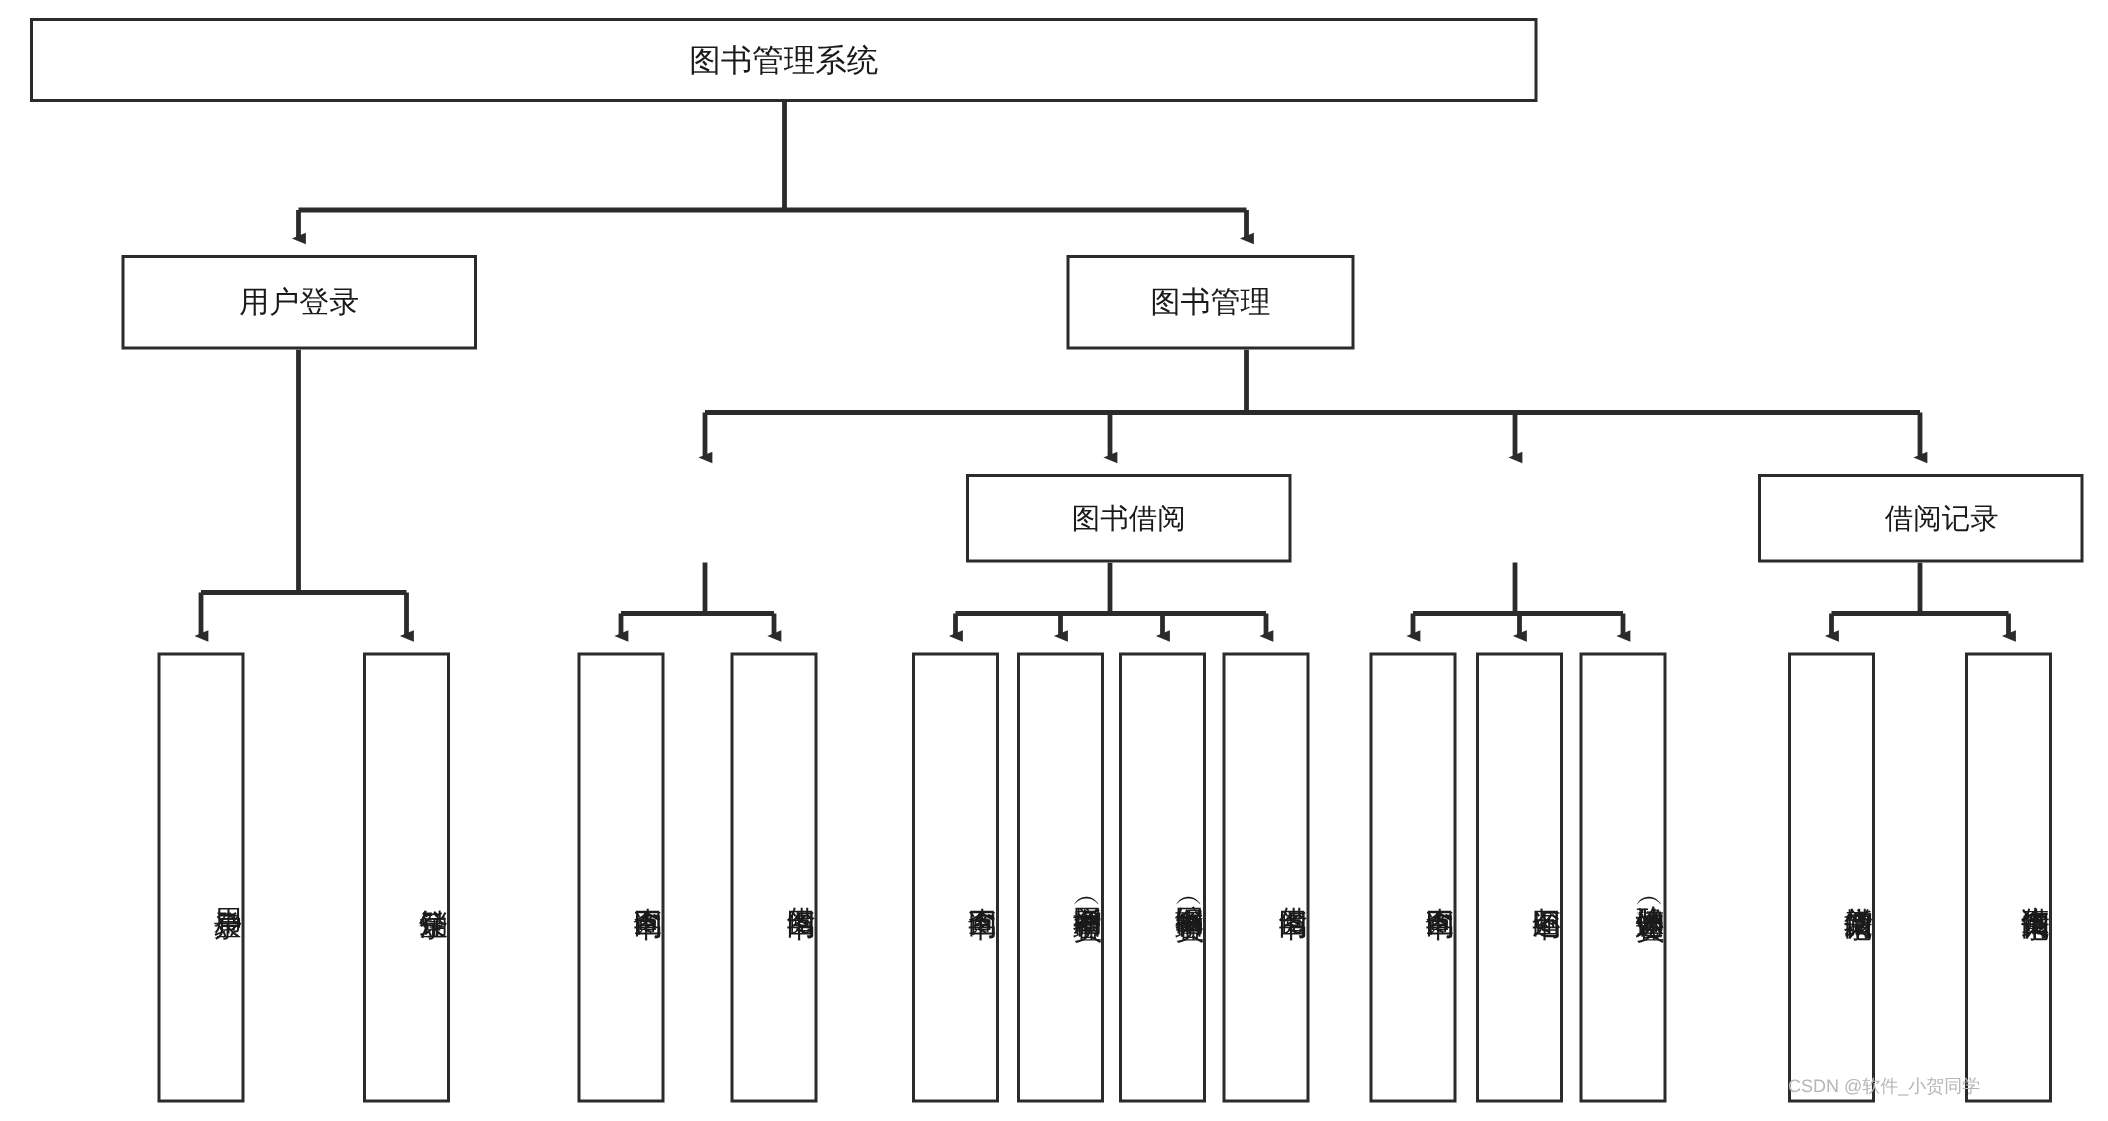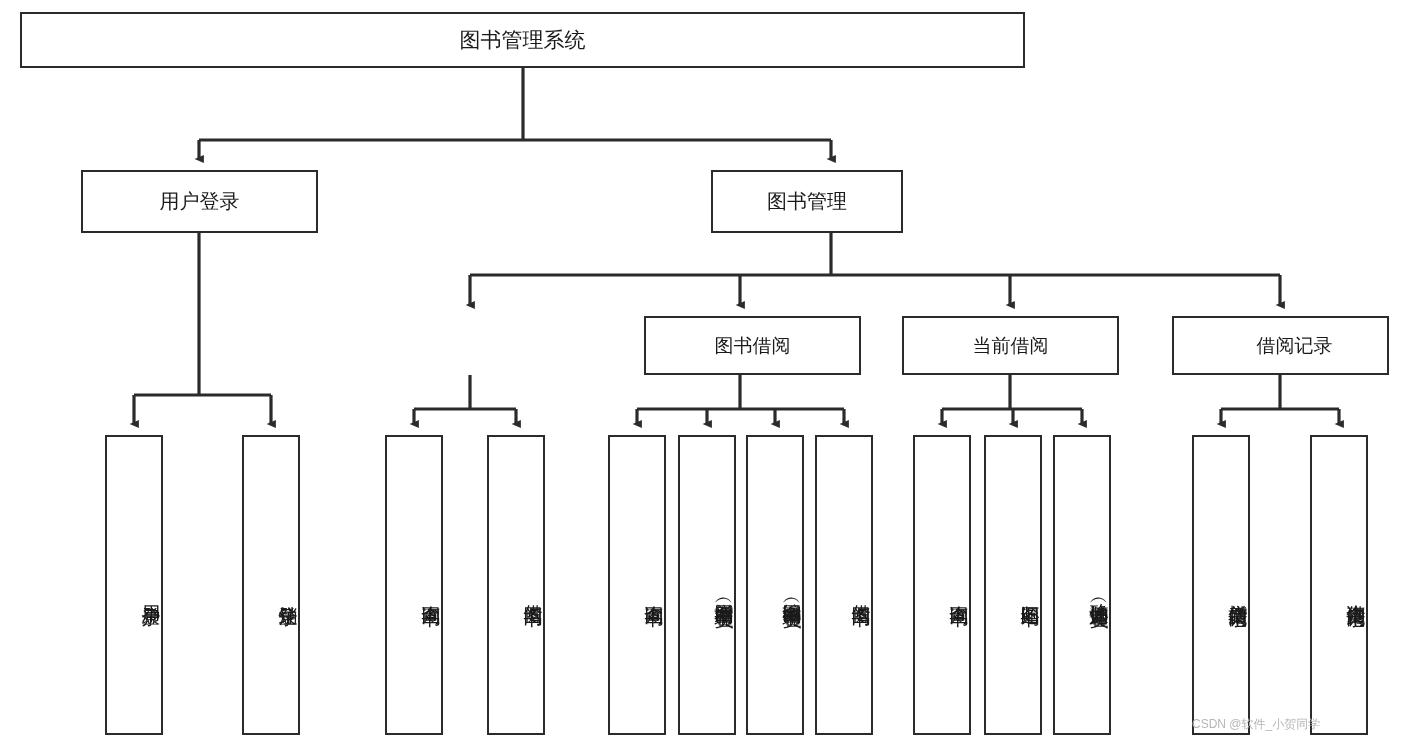--- a/index.html
+++ b/index.html
@@ -133,23 +133,20 @@
   <div class="node level2" style="left:81px; top:170px; width:237px; height:63px;">
     <span class="label">用户登录</span>
   </div>
   <div class="node level2" style="left:711px; top:170px; width:192px; height:63px;">
     <span class="label">图书管理</span>
   </div>
 
   <div class="node level3" style="left:632px; top:316px; width:217px; height:59px;margin-left:12px;">
     <span class="label">图书借阅</span>
   </div>
-  <div class="node level3" style="left:902px; top:316px; width:217px; height:59px;">
-    <span class="label">当前借阅</span>
-  </div>
   <div class="node level3" style="left:1172px; top:316px; width:217px; height:59px;padding-left:28px;">
     <span class="label">借阅记录</span>
   </div>
 
   <div class="node leaf" style="left:105px; top:435px; width:58px; height:300px;">
     <span class="label">用户登录</span>
   </div>
   <div class="node leaf" style="left:242px; top:435px; width:58px; height:300px;">
     <span class="label">注销登录</span>
   </div>

